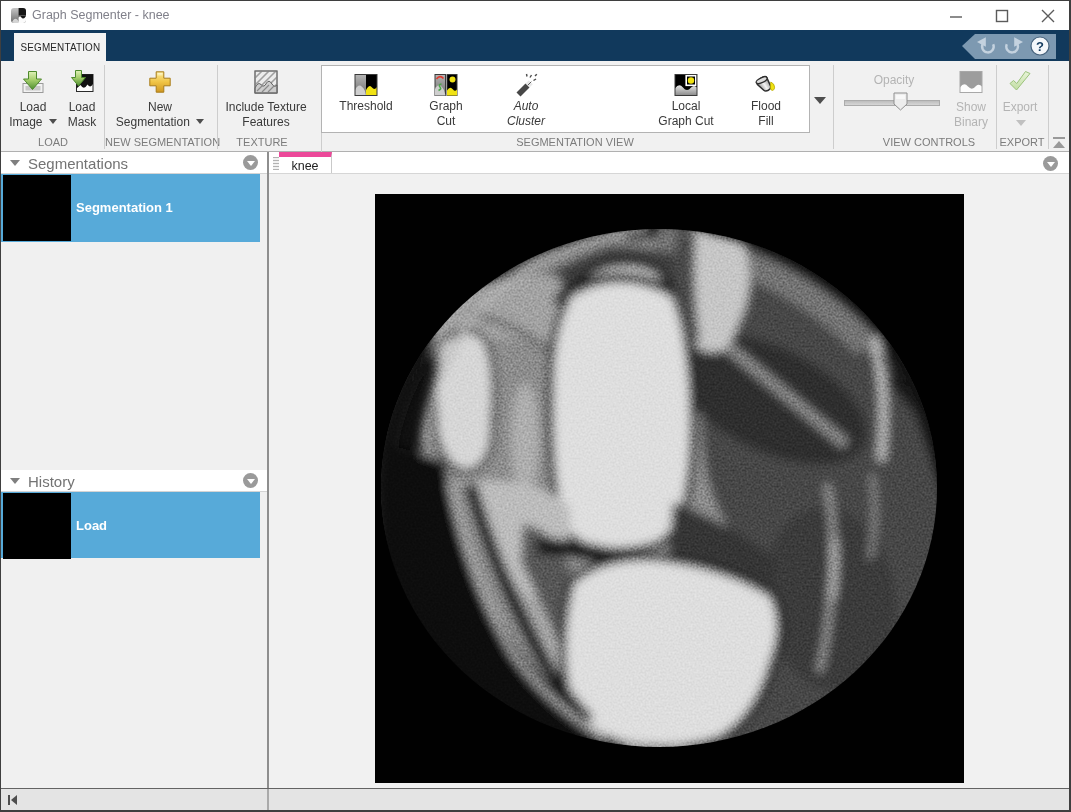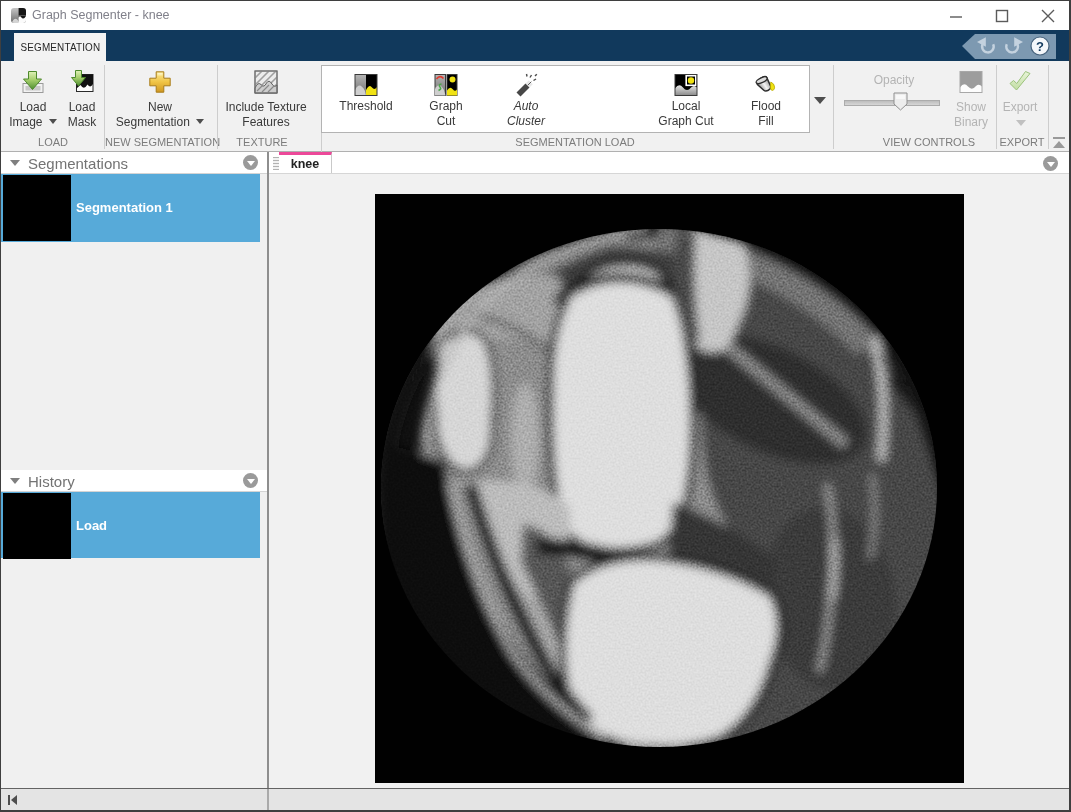--- a/index.html
+++ b/index.html
@@ -30,21 +30,21 @@
   #leftpanel{left:0;top:0;width:267px;height:636px;background:#f0f0f0;}
   .phead{position:absolute;left:0;width:267px;height:21px;background:#fff;border-bottom:1px solid #d4d4d4;}
   .phead .ph-tri{position:absolute;left:9px;top:8px;width:0;height:0;border-left:5px solid transparent;border-right:5px solid transparent;border-top:6px solid #7f7f7f;}
   .phead .ph-txt{position:absolute;left:27px;top:3px;font-size:15px;color:#737373;}
   .pitem{position:absolute;left:0;width:259px;height:68px;background:#57aad9;}
   .pitem .thumb{position:absolute;left:2px;top:1px;width:68px;height:66px;background:#000;}
   .pitem .itxt{position:absolute;left:75px;top:26px;font-size:13px;font-weight:bold;color:#fff;}
   #panelborder{left:266px;top:0;width:2px;height:636px;background:#8e8e8e;}
   #docarea{left:268px;top:0;width:800px;height:636px;background:#f1f1f1;}
   #tabbar{left:0;top:0;width:800px;height:21px;background:#fff;border-bottom:1px solid #d6d6d6;}
-  #kneetab{position:absolute;left:10px;top:0;width:53px;height:21px;box-sizing:border-box;background:#fff;border-top:3px solid #ec4899;border-right:1px solid #c9c9c9;box-sizing:border-box;font-weight:bold;}
+  #kneetab{position:absolute;left:10px;top:0;width:53px;height:21px;box-sizing:border-box;background:#fff;border-top:5px solid #ec4899;border-right:1px solid #c9c9c9;box-sizing:border-box;}
   #kneetab span{position:absolute;left:0;width:100%;text-align:center;top:2px;font-size:12.5px;color:#222;}
   
   #statusline{left:0;top:787px;width:100%;height:1px;background:#636363;}
   #statusbar{left:0;top:788px;width:100%;height:21px;background:#e4e4e4;}
   .circbtn{position:absolute;width:15px;height:15px;border-radius:50%;background:#9a9a9a;}
   .circbtn:after{content:"";position:absolute;left:3.5px;top:5.5px;width:0;height:0;border-left:4px solid transparent;border-right:4px solid transparent;border-top:5px solid #fff;}
   .dda{display:inline-block;width:0;height:0;border-left:4.5px solid transparent;border-right:4.5px solid transparent;border-top:5.5px solid #4e4e4e;vertical-align:2px;margin-left:3px;}
   #tabgrip{background:repeating-linear-gradient(to bottom,#b2b2b2 0 1px,#f2f2f2 1px 3px);}
 </style>
 </head>
@@ -213,21 +213,21 @@
         <g transform="rotate(-33 11 11)">
           <path d="M4.5,8 Q4,6 6.5,4.9 Q9.5,3.4 13,4 Q16,4.6 16,6.4 L14.5,16 Q13.6,18.4 10.4,18.1 Q7.2,17.8 6.6,15.6 Z" fill="url(#bucket)" stroke="#2e2e2e" stroke-width="1.5"></path>
           <ellipse cx="10.2" cy="6" rx="5.9" ry="2.4" fill="#dcdcdc" stroke="#2e2e2e" stroke-width="1.3" transform="rotate(8 10.2 6)"></ellipse>
         </g>
         <path d="M16.8,9 Q20.4,10.5 20.6,14.2 Q20.7,17 18.6,17.4 Q16.7,17.5 16.5,15.2 Q16.4,12 16.8,9 Z" fill="#f0e213" stroke="#b8a800" stroke-width="0.8"></path>
       </svg>
           <div class="tlabel">Flood<br>Fill</div>
         </div>
     </div>
     <div class="abs" style="left:813px;top:36px;width:0;height:0;border-left:6px solid transparent;border-right:6px solid transparent;border-top:7px solid #4e4e4e;"></div>
-    <div class="seclabel" style="left:424px;width:300px;">SEGMENTATION LOAD</div>
+    <div class="seclabel" style="left:424px;width:300px;">SEGMENTATION VIEW</div>
     <div class="sep" style="left:832px;"></div>
 
     <div class="btnlabel dis" style="left:843px;top:12px;width:100px;font-size:12px;">Opacity</div>
     <div class="abs" id="slider-track" style="left:843px;top:39px;width:94px;height:4px;background:linear-gradient(#bdbdbd,#d6d6d6);border:1px solid #ababab;"></div>
     <svg class="abs" style="left:892px;top:31px;" width="15" height="19">
       <polygon points="1,1 14,1 14,12 7.5,18 1,12" fill="#ededed" stroke="#8f8f8f" stroke-width="1"></polygon>
       <polygon points="3,3 12,3 12,7 3,7" fill="#f8f8f8"></polygon>
     </svg>
     <svg class="abs icon24" style="left:958px;top:9px;" viewBox="0 0 24 24">
       <rect x="1" y="1.5" width="22" height="21" fill="#9d9d9d"></rect>

